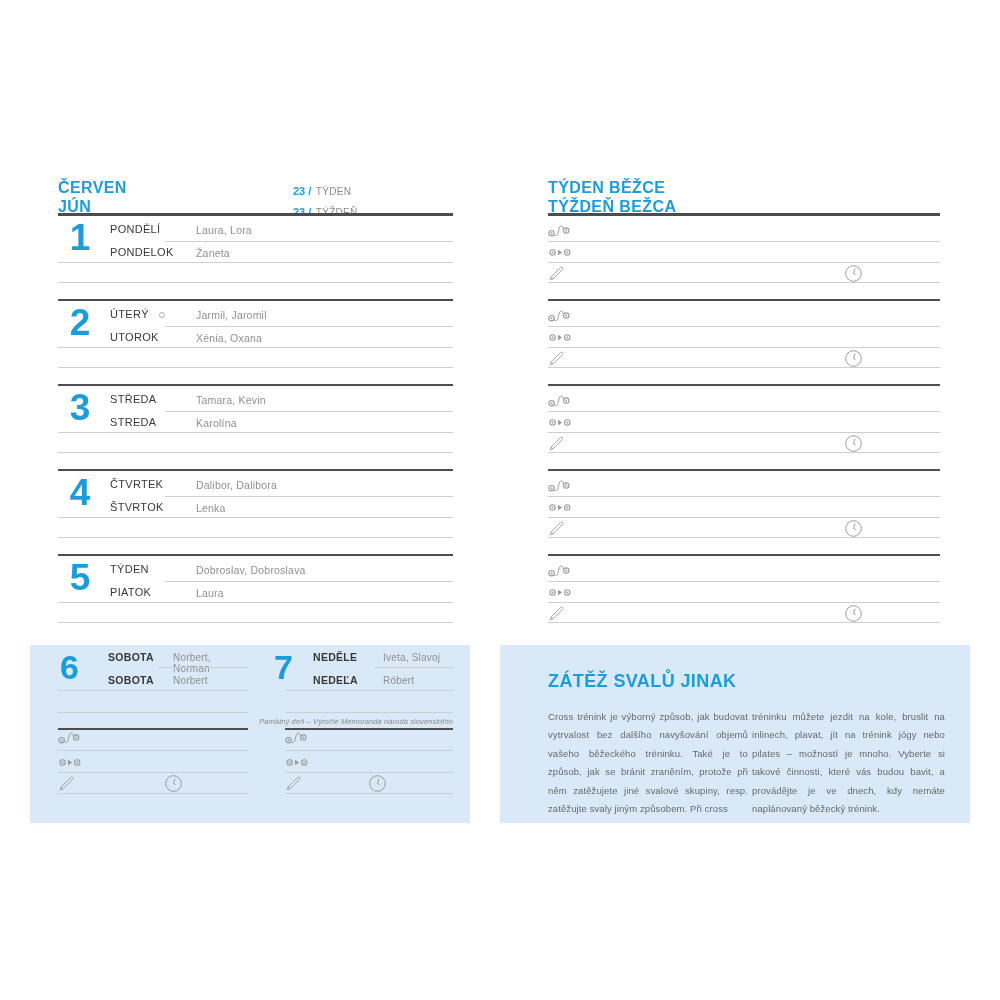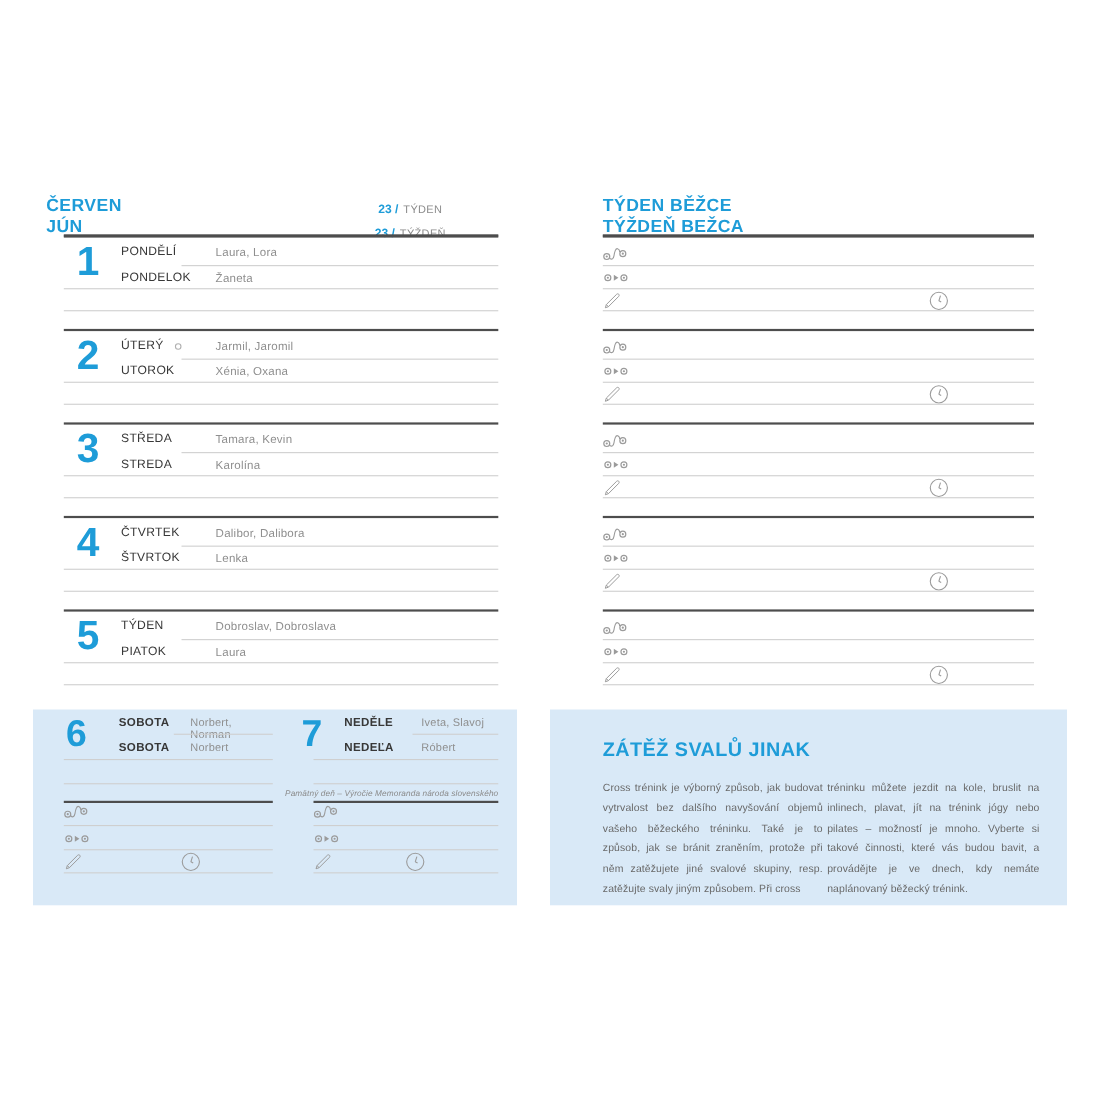--- a/index.html
+++ b/index.html
@@ -4,23 +4,23 @@
 <style>
   :root{
     --accent:#1e9cd8; --panel-blue:#d9e9f7; --line-dark:#4d4d4d; --line-thin:#cfcfcf;
     --text-label:#383838; --text-names:#8f8f8f; --text-body:#696969; --text-note:#8a8a8a;
   }
   html,body{margin:0;padding:0;}
   body{width:1000px;height:1000px;background:#ffffff;position:relative;
        font-family:"Liberation Sans", sans-serif; overflow:hidden;}
 
   
-  .hdr-month{position:absolute;left:42px;top:178px;font-size:16px;font-weight:bold;
+  .hdr-month{position:absolute;left:58px;top:178px;font-size:16px;font-weight:bold;
              color:var(--accent);line-height:19px;letter-spacing:0.4px;}
-  .hdr-week{position:absolute;left:293px;top:180px;width:160px;text-align:center;line-height:19px;}
+  .hdr-week{position:absolute;left:293px;top:180px;width:160px;text-align:left;line-height:19px;}
   .wknum{font-size:11px;font-weight:bold;color:var(--accent);}
   .wklbl{font-size:10px;color:#8a8a8a;letter-spacing:0.3px;}
   .hdr-title{position:absolute;left:548px;top:178px;font-size:16px;font-weight:bold;
              color:var(--accent);line-height:19px;letter-spacing:0.4px;}
   .hdr-line{position:absolute;top:213px;height:2px;background:var(--line-dark);}
   .hdr-line.left{left:58px;width:395px;}
   .hdr-line.right{left:548px;width:392px;}
 
   
   .dblock{position:absolute;left:58px;width:395px;height:68px;border-top:2px solid var(--line-dark);}

